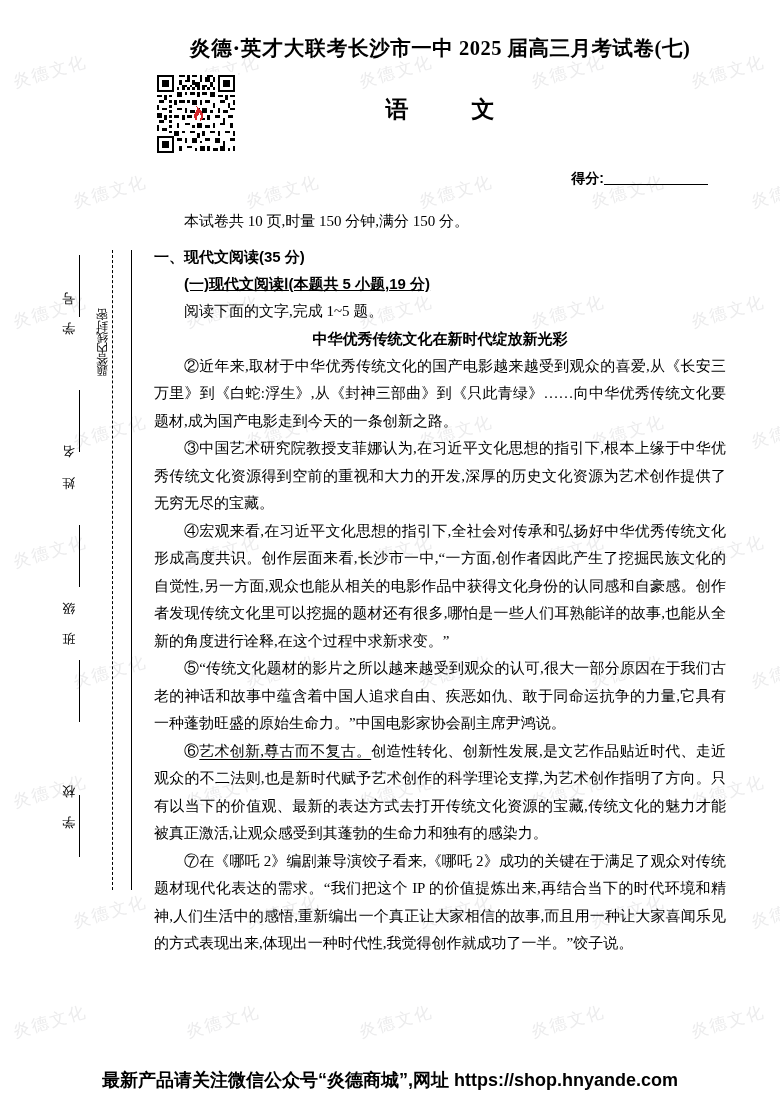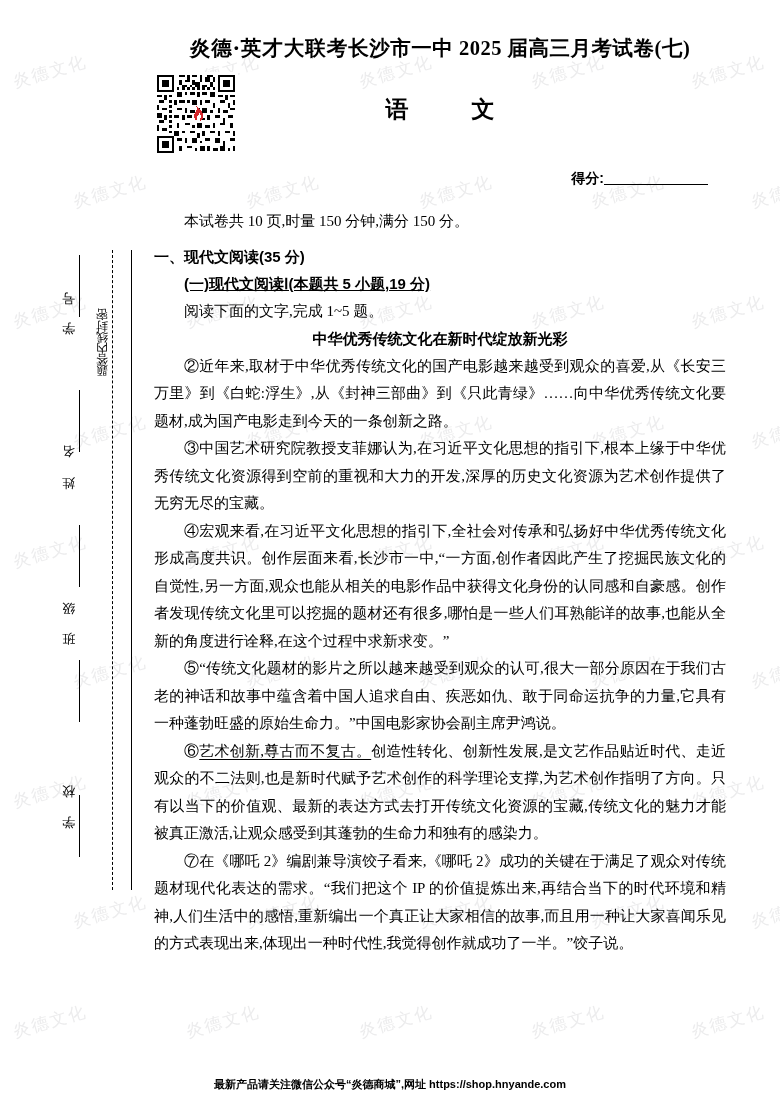--- a/index.html
+++ b/index.html
@@ -163,21 +163,21 @@
     text-align: center;
     font-weight: bold;
     font-family: "Liberation Sans", sans-serif;
   }
   .u { text-decoration: underline; text-underline-offset: 3px; }
   .footer-promo {
     position: absolute;
     left: 0; right: 0;
     bottom: 12px;
     text-align: center;
-    font-size: 11px;
+    font-size: 18px;
     font-weight: bold;
     font-family: "Liberation Sans", sans-serif;
     z-index: 4;
   }
 </style>
 </head>
 <body>
 
 <div id="page">
 

